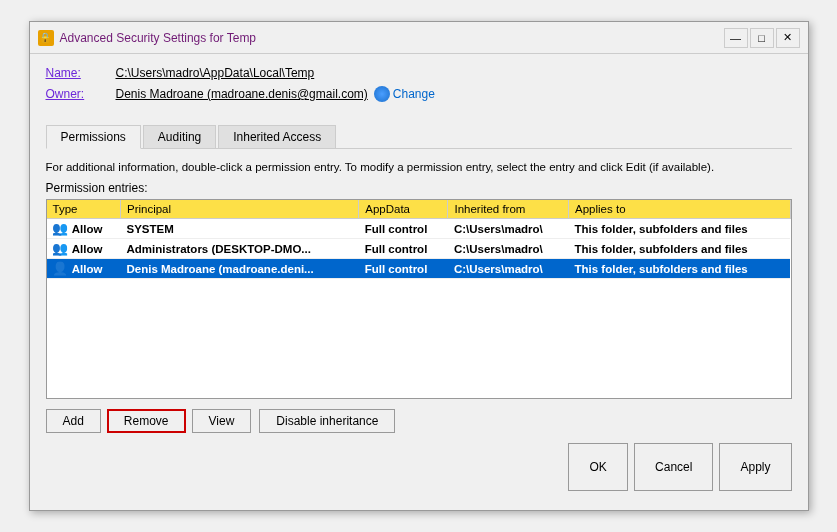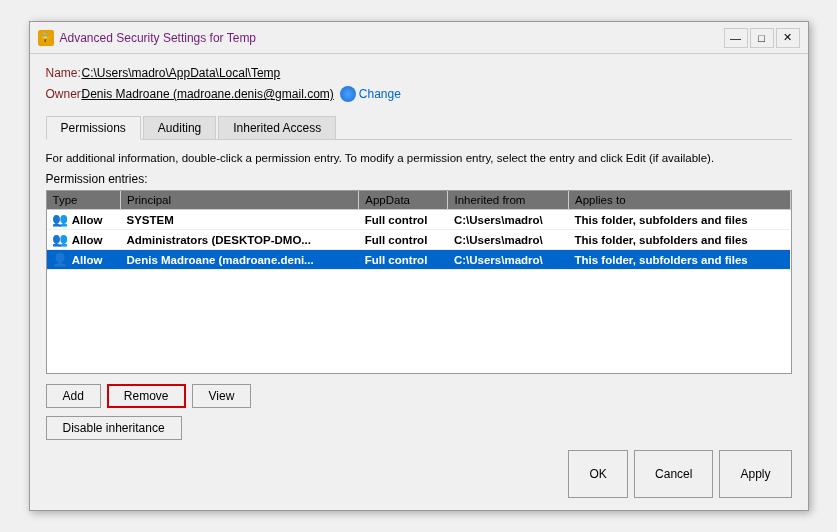--- a/index.html
+++ b/index.html
@@ -6,36 +6,36 @@
     body { background: #f0f0f0; display: flex; justify-content: center; align-items: center; width: 837px; height: 532px; overflow: hidden; }
     .window { background: #f0f0f0; border: 1px solid #999; box-shadow: 2px 2px 8px rgba(0,0,0,0.3); width: 780px; min-height: 490px; display: flex; flex-direction: column; }
     .titlebar { background: #f0f0f0; border-bottom: 1px solid #ccc; display: flex; align-items: center; padding: 6px 8px; justify-content: space-between; height: 32px; }
     .titlebar-left { display: flex; align-items: center; gap: 6px; }
     .titlebar-icon { width: 16px; height: 16px; background: #e8a000; border-radius: 2px; display: flex; align-items: center; justify-content: center; font-size: 10px; }
     .titlebar-title { font-size: 12px; color: #701a75; }
     .titlebar-controls { display: flex; gap: 2px; }
     .title-btn { width: 24px; height: 20px; background: #f0f0f0; border: 1px solid #ccc; font-size: 11px; cursor: pointer; display: flex; align-items: center; justify-content: center; }
     .content { padding: 12px 16px; flex: 1; display: flex; flex-direction: column; }
     .field-row { display: flex; align-items: center; margin-bottom: 6px; }
-    .field-label { width: 36px; color: #7f1d1d; font-weight: 400; }
+    .field-label { width: 70px; color: #6d28d9; font-weight: 400; text-decoration: underline; }
     .field-value { color: #000; text-decoration: underline; }
     .change-link { color: #0066cc; cursor: pointer; text-decoration: none; margin-left: 6px; display: flex; align-items: center; gap: 3px; }
     .globe-icon { width: 16px; height: 16px; background: radial-gradient(circle, #4a9eff 0%, #1a6fcc 100%); border-radius: 50%; display: inline-flex; align-items: center; justify-content: center; }
-    .tabs { display: flex; margin-top: 8px; border-bottom: 1px solid #ccc; }
+    .tabs { display: flex; margin-top: 17px; border-bottom: 1px solid #ccc; }
     .tab { padding: 4px 14px; border: 1px solid #ccc; border-bottom: none; background: #e0e0e0; cursor: pointer; margin-right: 2px; color: #000; }
     .tab.active { background: #f0f0f0; border-bottom: 1px solid #f0f0f0; margin-bottom: -1px; z-index: 1; }
     .info-text { margin: 10px 0 6px 0; color: #000; line-height: 1.4; font-size: 11.5px; }
     .section-label { font-weight: 400; margin-bottom: 4px; color: #000; }
     .table-container { border: 1px solid #999; flex: 1; min-height: 160px; max-height: 200px; overflow: auto; background: #fff; }
     table { width: 100%; border-collapse: collapse; }
-    thead tr { background: #737373; }
+    thead tr { background: #fde047; }
     th { text-align: left; padding: 3px 6px; border-right: 1px solid #ccc; border-bottom: 1px solid #ccc; font-weight: 400; white-space: nowrap; font-size: 11.5px; }
     td { padding: 2px 6px; border-bottom: 1px solid #eee; white-space: nowrap; font-size: 11.5px; color: #000; font-weight: bold; }
     tr.selected td { background: #0066cc; color: #fff; }
-    .bottom-area { margin-top: 10px; display: flex; flex-direction: column; gap: 8px; }
+    .bottom-area { margin-top: 10px; display: flex; flex-direction: row; gap: 8px; }
     .btn-row { display: flex; gap: 6px; }
     .btn { padding: 4px 16px; border: 1px solid #999; background: #f0f0f0; cursor: pointer; font-size: 12px; min-width: 50px; text-align: center; }
     .btn.outlined-red { border: 2px solid #cc0000; padding: 3px 15px; }
     .checkbox-row { display: flex; align-items: center; gap: 6px; }
     .footer-btns { display: flex; gap: 6px; justify-content: flex-end; margin-top: 10px; }
     .footer-btn { padding: 16px 20px; border: 1px solid #999; background: #f0f0f0; cursor: pointer; font-size: 12px; }
     .footer-btn.ok { min-width: 60px; }
   </style>
 </head>
 <body>

